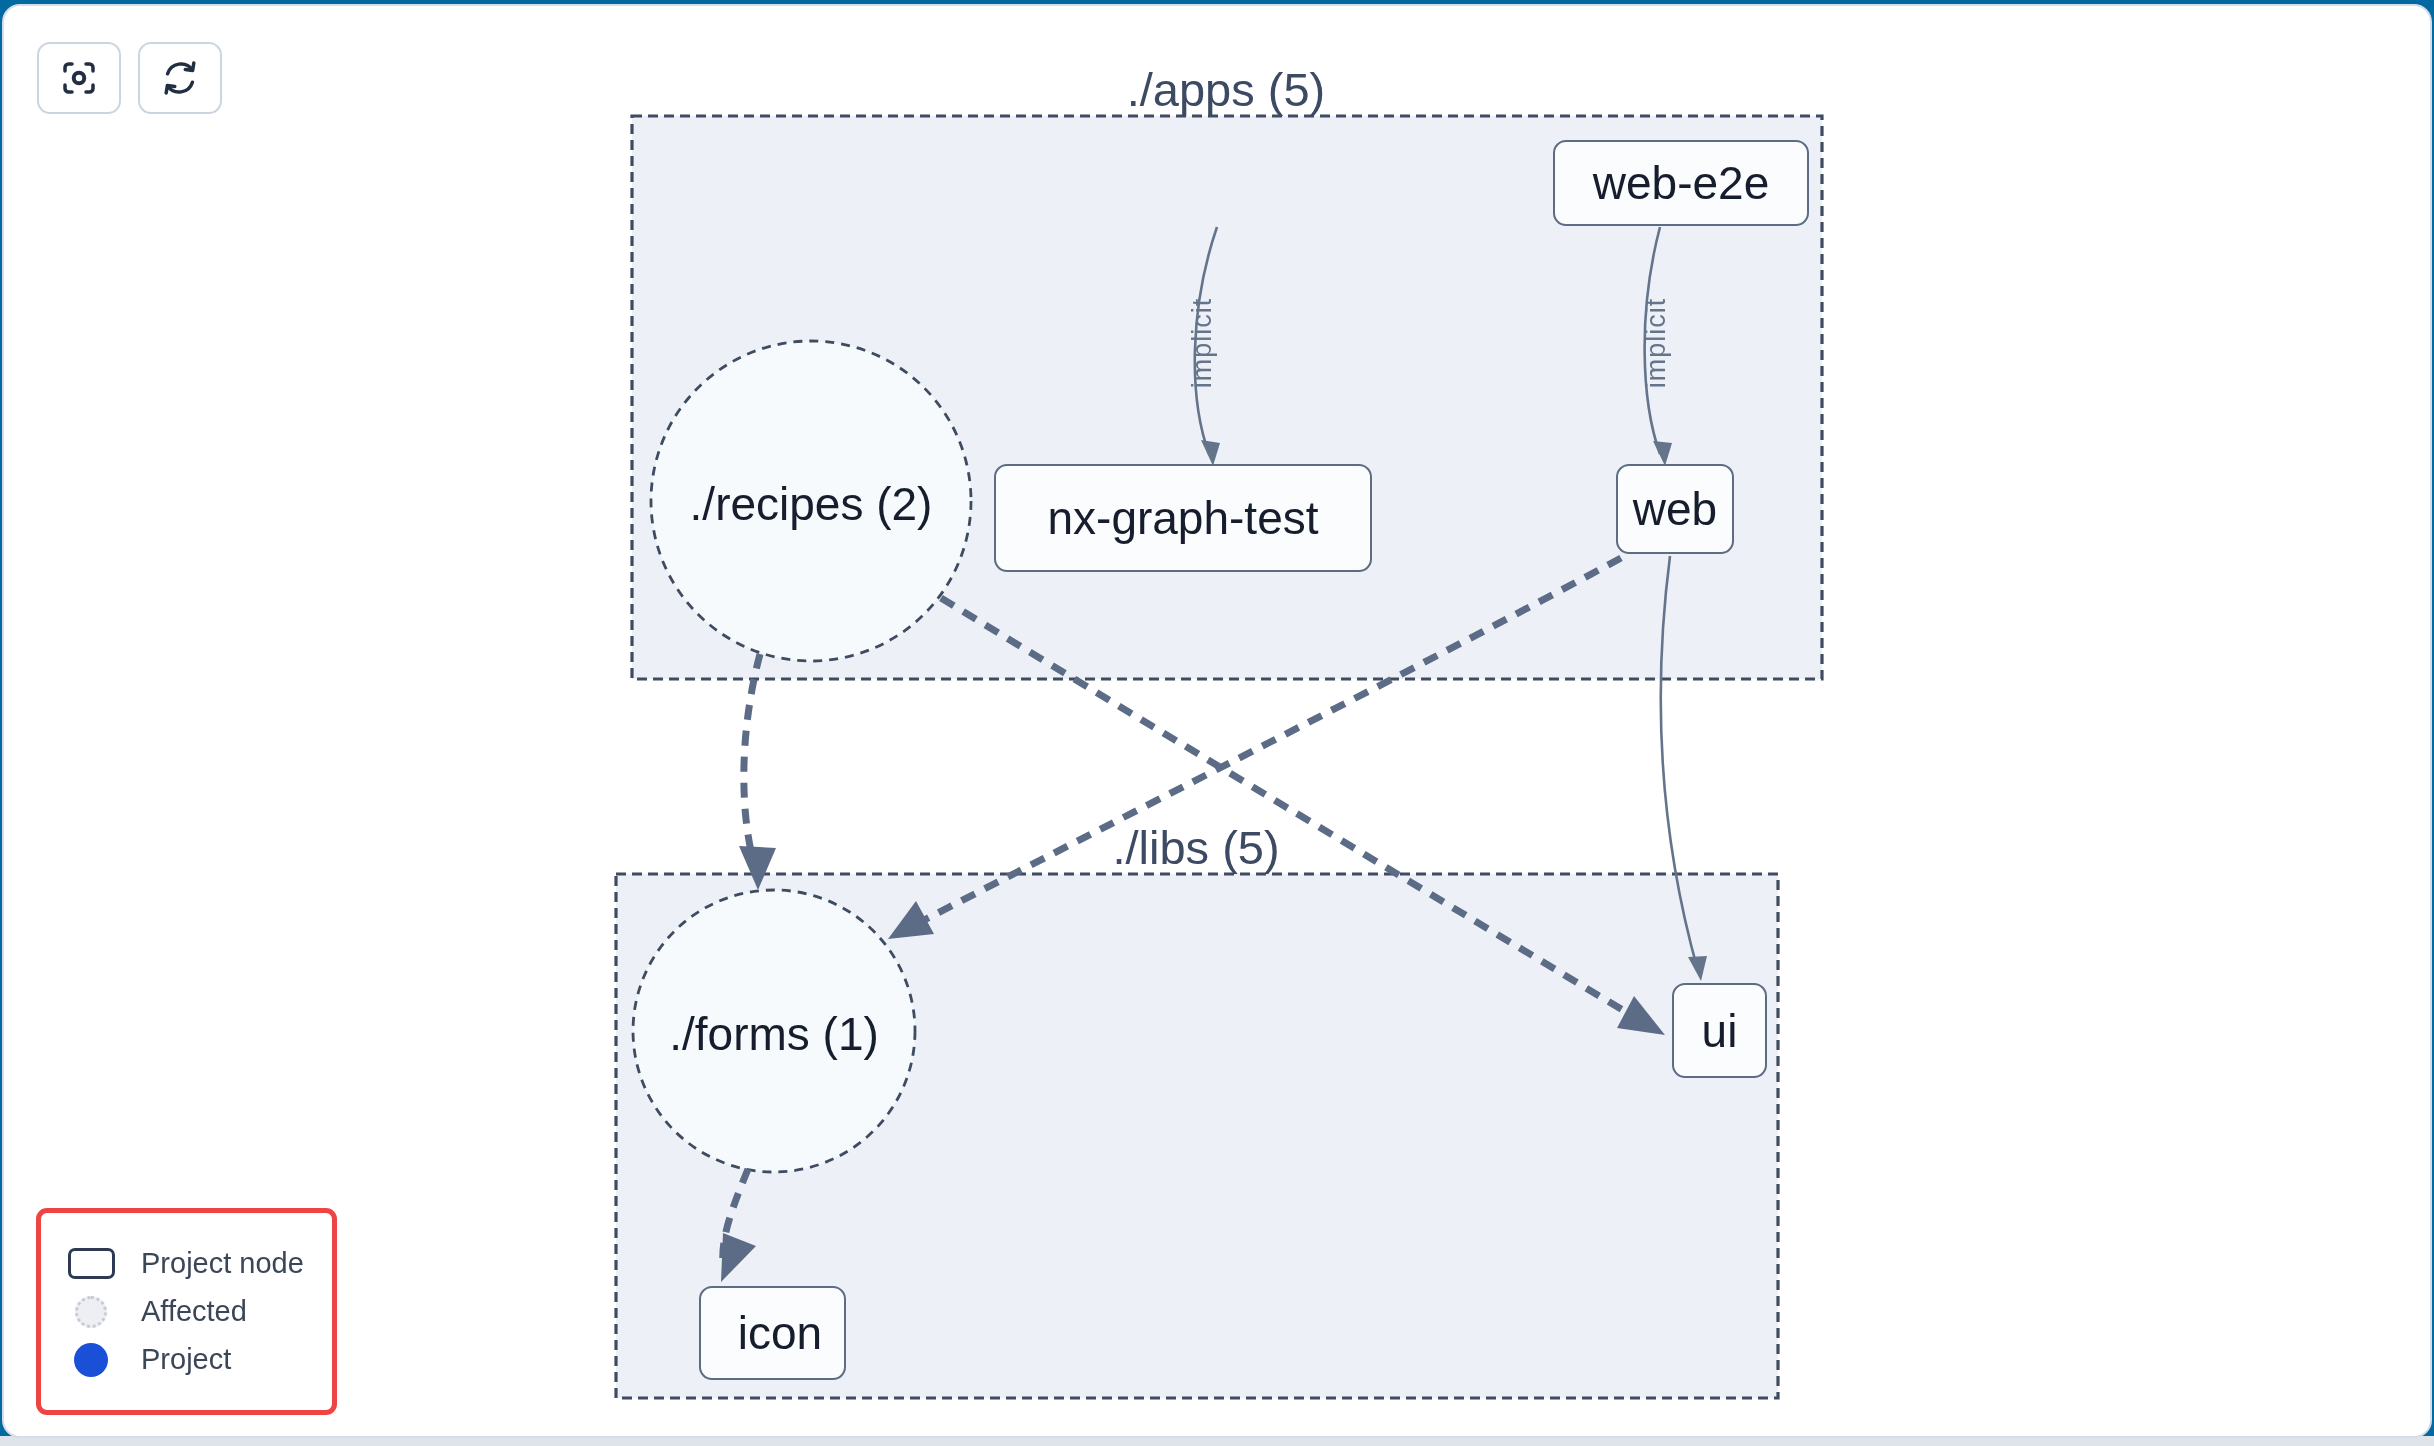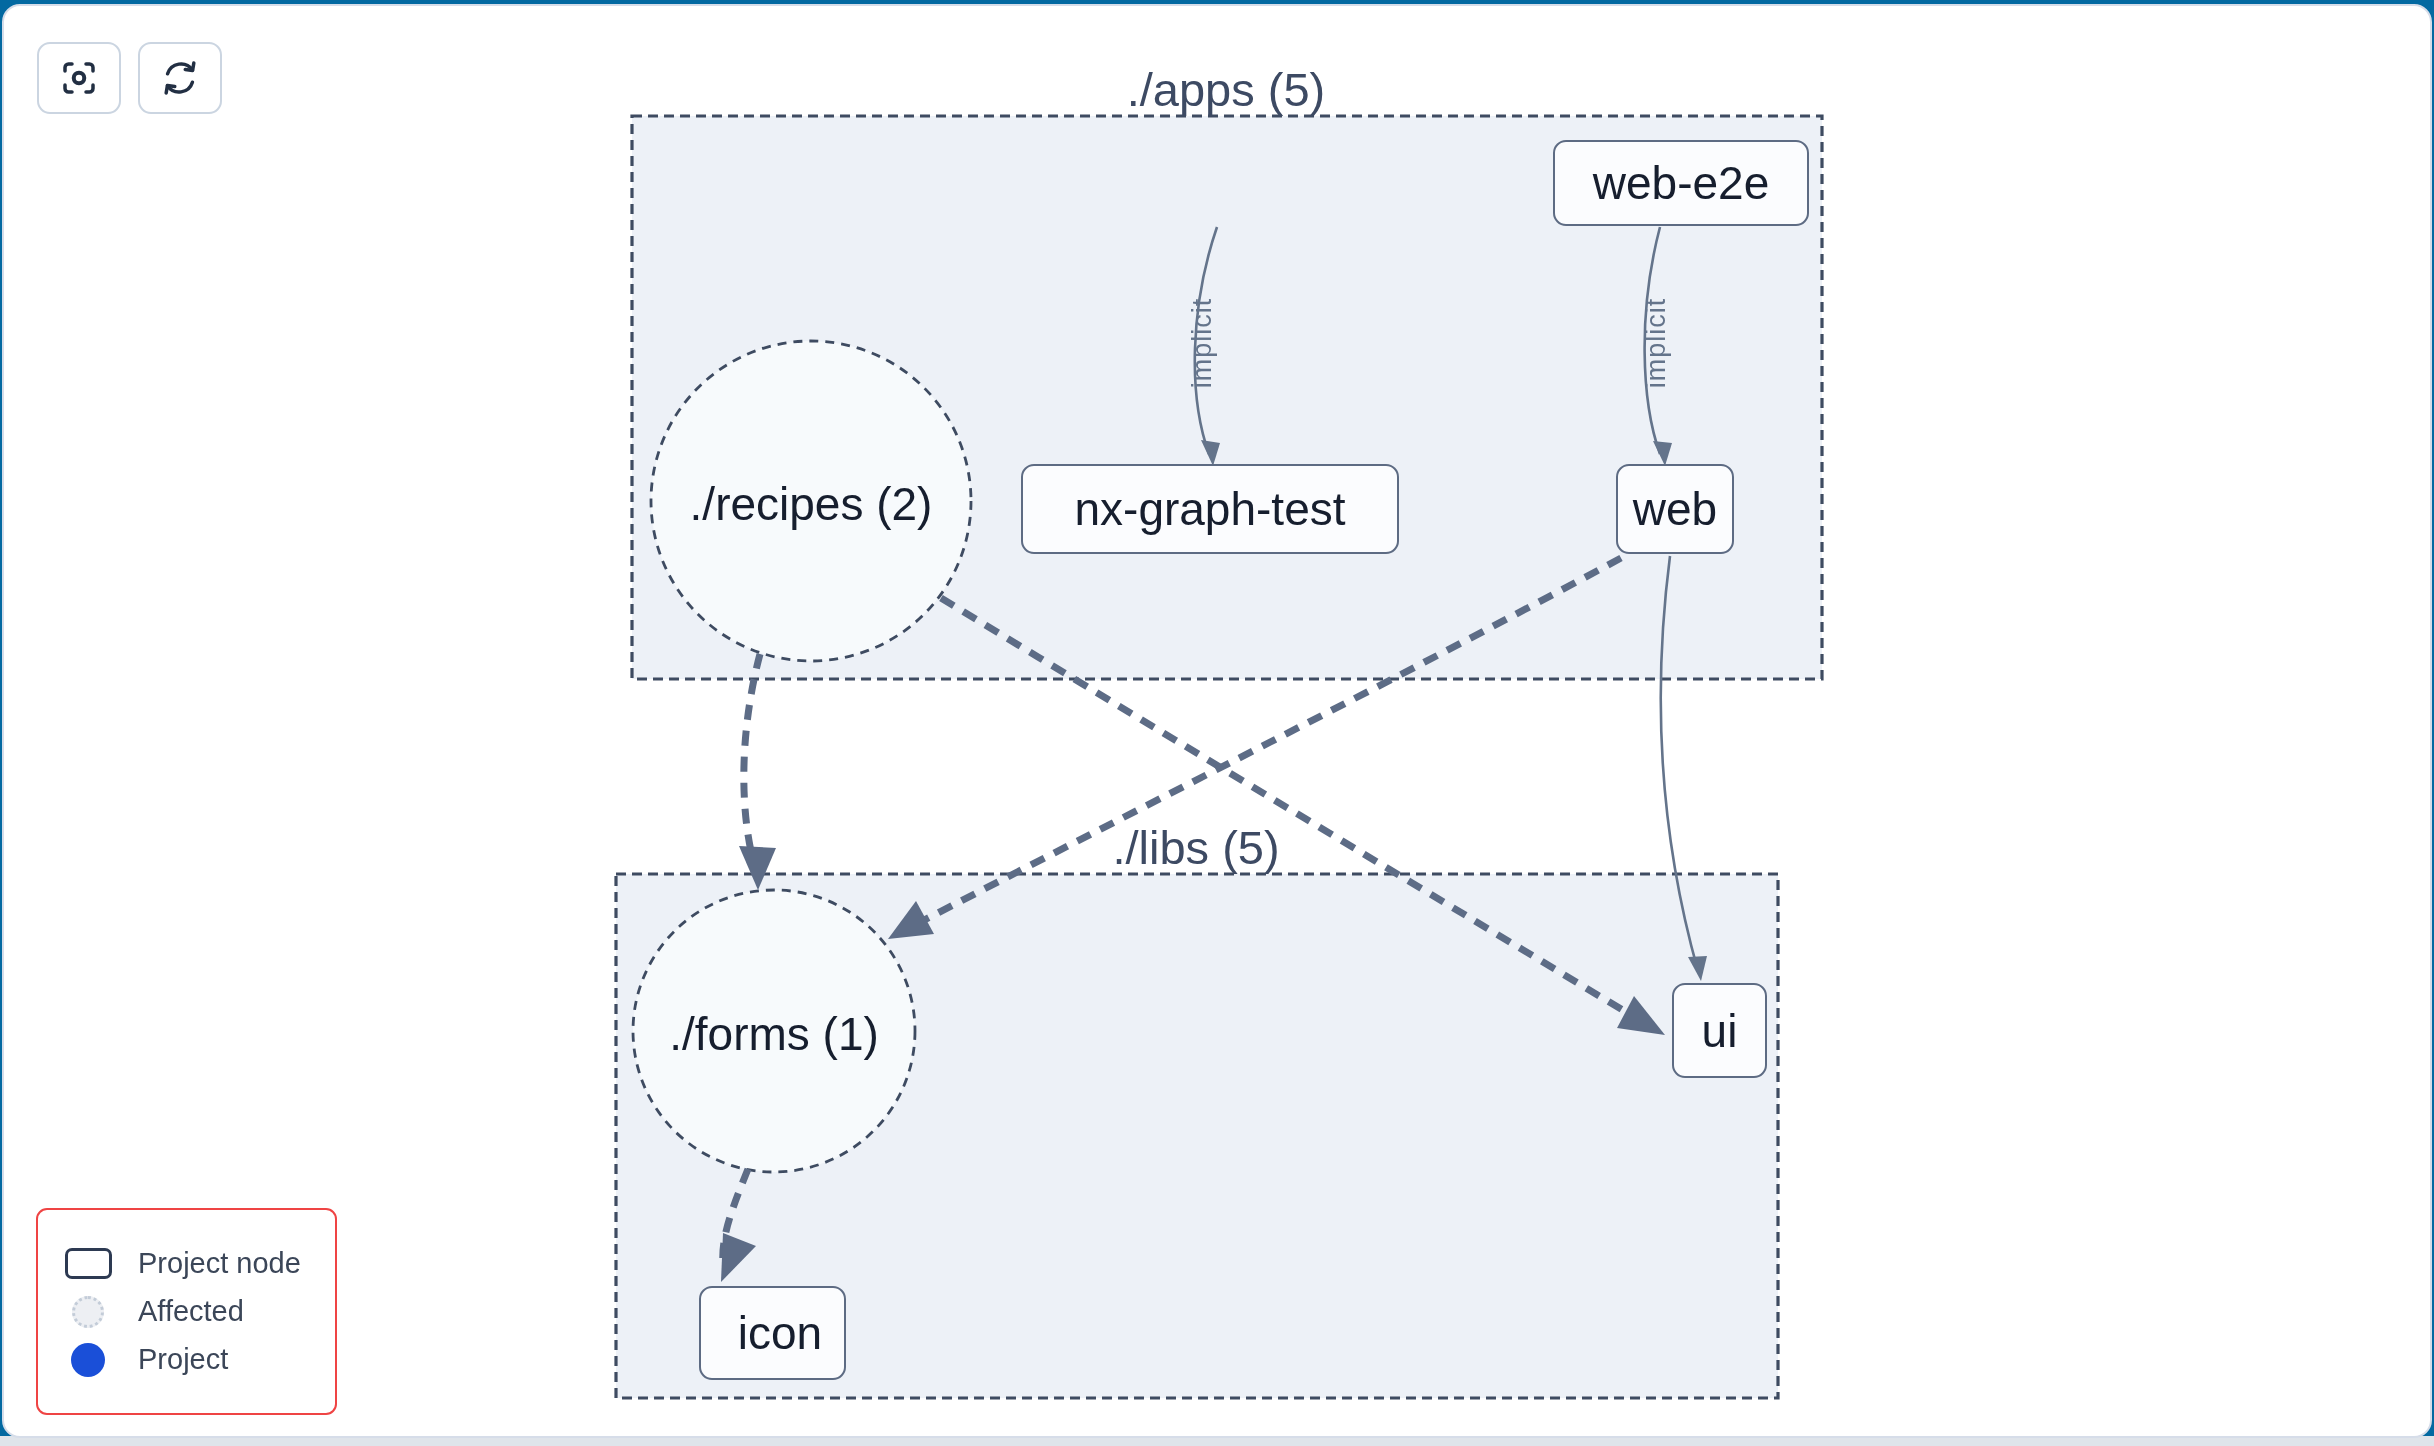--- a/index.html
+++ b/index.html
@@ -47,21 +47,21 @@
 
   
   .edge-label {
     position:absolute; transform:translate(-50%,-50%) rotate(-90deg);
     color:#64748b; font-size:27px; letter-spacing:1px; white-space:nowrap;
   }
 
   
   #legend {
     position:absolute; left:32px; top:1202px; width:301px; height:207px;
-    background:#ffffff; border:2px solid #ef4444; border-radius:11px;
+    background:#ffffff; border:5px solid #ef4444; border-radius:11px;
     display:flex; flex-direction:column; justify-content:center; padding:10px 0;
   }
   .legend-row { display:flex; align-items:center; height:48px; }
   .legend-icon-cell { width:100px; display:flex; align-items:center; justify-content:center; flex:0 0 100px; }
   .legend-text { color:#3b4658; font-size:29px; }
   .li-project { width:47px; height:31px; border:3px solid #2d3a52; border-radius:7px; background:#ffffff; }
   .li-composite { width:33px; height:33px; border:3px dashed #2d3a52; border-radius:50%; background:#ffffff; }
   .li-affected { width:32px; height:32px; border:3px dotted #c3ccd8; border-radius:50%; background:#edeff3; }
   .li-touched { width:34px; height:34px; border-radius:50%; }
 </style>
@@ -113,21 +113,21 @@
     <div class="container-label" style="left:1222px; top:58px;">./apps (5)</div>
     <div class="container-label" style="left:1192px; top:816px;">./libs (5)</div>
 
     <div class="circle-label" style="left:807px; top:498px;">./recipes (2)</div>
     <div class="circle-label" style="left:770px; top:1028px;">./forms (1)</div>
 
     <div class="edge-label" style="left:1198px; top:337px;">implicit</div>
     <div class="edge-label" style="left:1652px; top:337px;">implicit</div>
 
     <div class="node" style="left:1549px; top:134px; width:256px; height:86px;">web-e2e</div>
-    <div class="node" style="left:1017px; top:458px; width:378px; height:90px;">nx-graph-test</div>
+    <div class="node" style="left:990px; top:458px; width:378px; height:108px;">nx-graph-test</div>
     <div class="node" style="left:1612px; top:458px; width:118px; height:90px;">web</div>
     <div class="node" style="left:1668px; top:977px; width:95px; height:95px;">ui</div>
     <div class="node" style="left:695px;  top:1280px; width:147px; height:94px;padding-left:15px;">icon</div>
 
     <div class="toolbar">
       <div class="tool-btn">
         <svg viewBox="0 0 24 24">
           <path d="M4 8V6a2 2 0 0 1 2-2h2"></path>
           <path d="M16 4h2a2 2 0 0 1 2 2v2"></path>
           <path d="M20 16v2a2 2 0 0 1-2 2h-2"></path>

